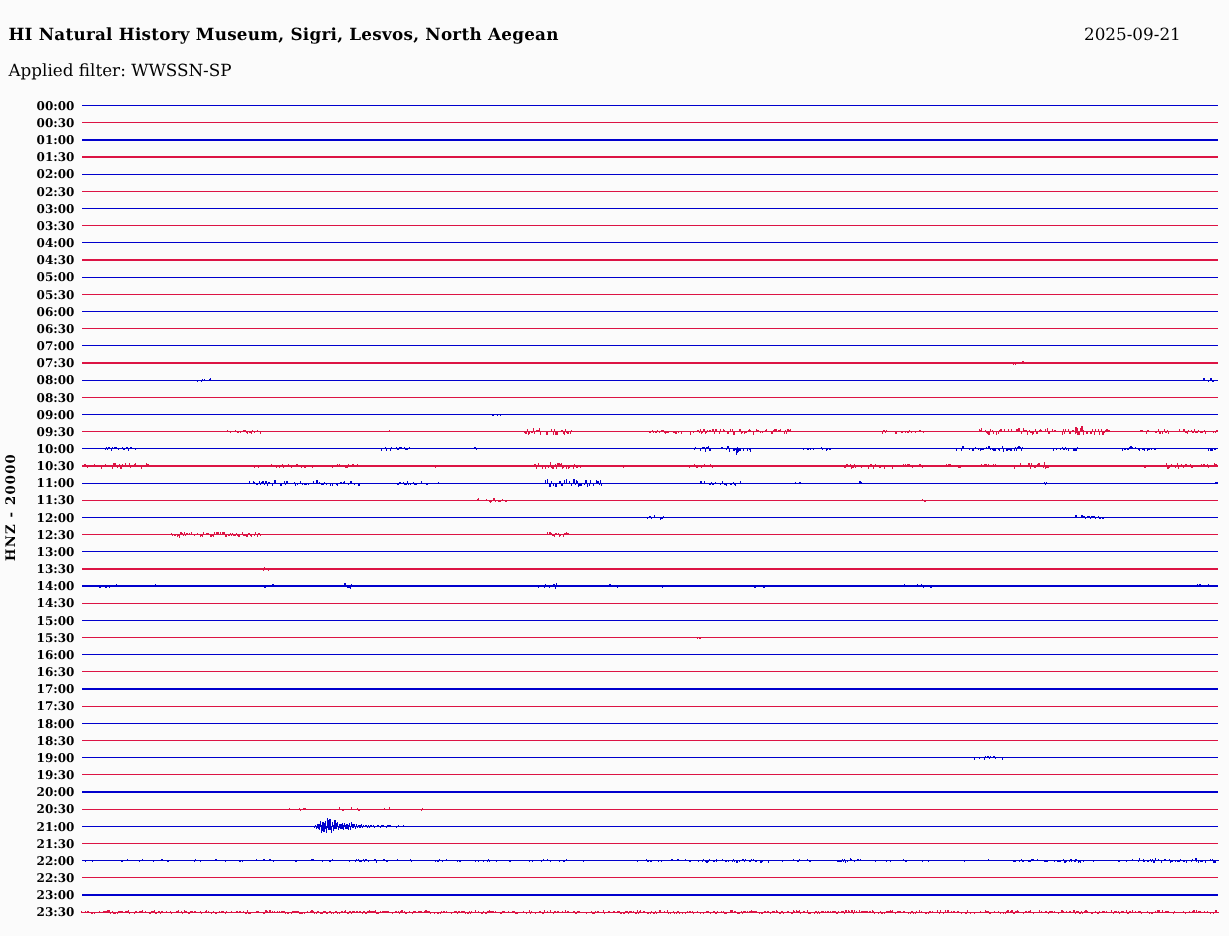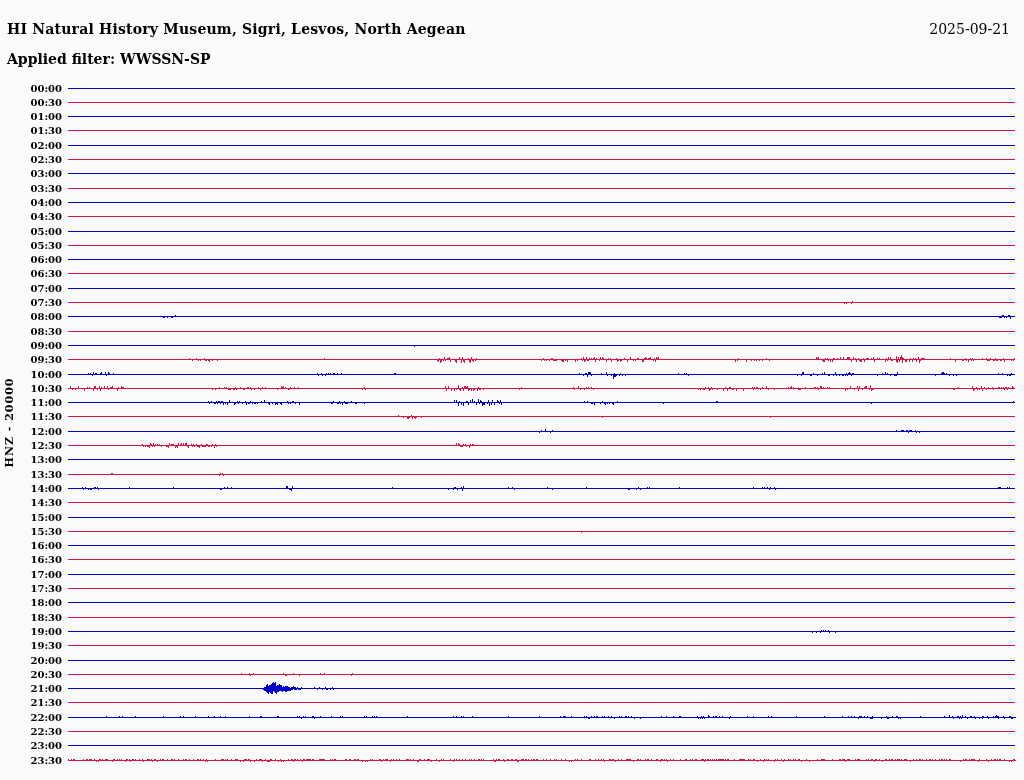--- a/index.html
+++ b/index.html
@@ -3,34 +3,34 @@
 <meta charset="utf-8">
 <style>
   html,body{margin:0;padding:0;}
   body{
     width:1024px;height:780px;
     background:#fbfbfb;
     font-family:"DejaVu Serif","Liberation Serif",serif;
     position:relative;
     overflow:hidden;
   }
-  .page{position:absolute;inset:0;width:992px;height:780px;padding-left:26px;}
+  .page{position:absolute;inset:0;width:992px;height:780px;}
   .hdr-title{
     position:absolute;left:7px;top:21px;
     font-size:14px;font-weight:bold;color:#000;
     letter-spacing:0.2px;white-space:nowrap;
   }
   .hdr-date{
     position:absolute;right:8px;top:21px;
     font-size:14px;font-weight:normal;color:#000;
     white-space:nowrap;
   }
   .hdr-filter{
     position:absolute;left:7px;top:51px;
-    font-size:14px;font-weight:bold;color:#000;
+    font-size:14px;font-weight:normal;color:#000;
     white-space:nowrap;
   }
   .channel-label{
     position:absolute;
     left:-46px;top:416px;
     width:110px;text-align:center;
     transform:rotate(-90deg);
     font-size:11px;font-weight:bold;color:#000;
     letter-spacing:1px;white-space:nowrap;
   }

